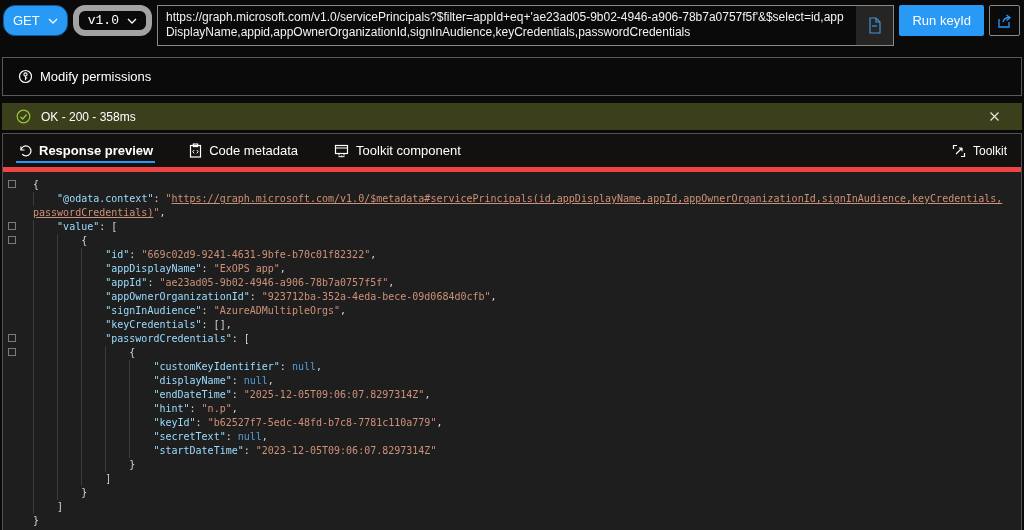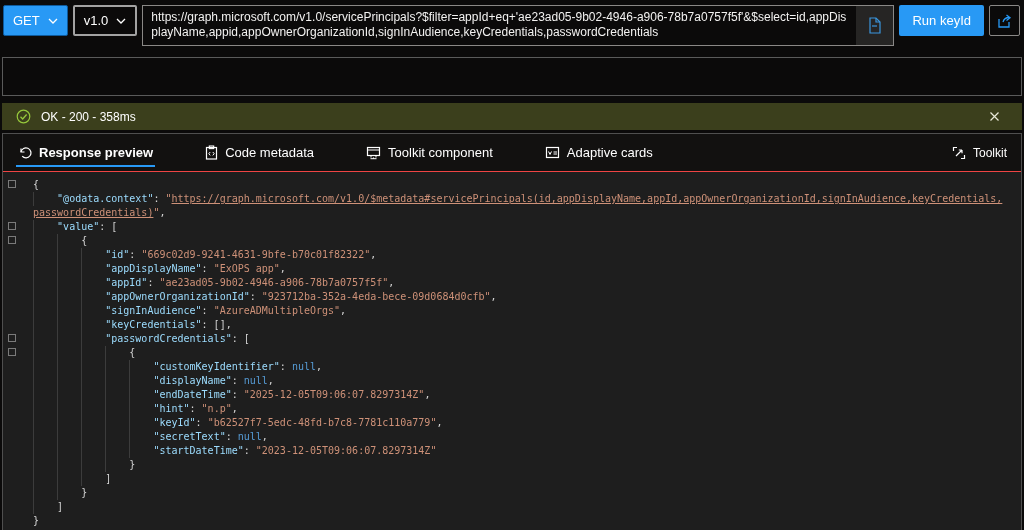--- a/index.html
+++ b/index.html
@@ -13,24 +13,24 @@
   body{
     background:#0b0a0a;
     font-family:"Liberation Sans", sans-serif;
     color:#f3f2f1;
     position:relative;
   }
   
   .query-row{display:flex;align-items:flex-start;gap:5px;padding:5px 4px 0 3px;}
   .select{
     height:31px;display:flex;align-items:center;gap:8px;
-    padding:0 9px;font-size:13px;cursor:pointer;border-radius:2px;
+    padding:0 9px;font-size:13px;cursor:pointer;border-radius:12px;
   }
   .select-method{background:var(--accent);border:1px solid #0e5a9c;color:#fff;min-width:58px;}
-  .select-version{background:#0b0a0a;border:2px solid #a3a3a3;color:#fff;min-width:43px;}
+  .select-version{background:#0b0a0a;border:6px solid #a3a3a3;color:#fff;min-width:43px;font-family:Liberation Mono, monospace;}
   .chev{width:10px;height:6px;display:inline-block;}
   .url-box{
     flex:1;display:flex;align-items:stretch;
     border:1px solid #8a8886;background:#0b0a0a;height:41px;overflow:hidden;
   }
   .url-text{
     flex:1;padding:4px 8px;font-size:12px;line-height:15px;color:#f3f2f1;
     word-break:break-all;overflow:hidden;outline:none;
   }
   .url-doc-cell{
@@ -65,22 +65,22 @@
     display:flex;align-items:center;padding:0 14px;gap:10px;font-size:12px;color:#ffffff;
   }
   .status-close{margin-left:auto;background:none;border:none;cursor:pointer;display:flex;align-items:center;padding:2px 8px;}
   
   .response-panel{
     position:absolute;left:2px;right:2px;top:133px;bottom:0;
     border:1px solid #4f4f4f;border-bottom:none;background:var(--editor-bg);
     display:flex;flex-direction:column;
   }
   .response-toolbar{
-    height:38px;background:#121110;border-bottom:1px solid #ef4444;
-    display:flex;align-items:stretch;padding-left:13px;gap:48px;flex:none;
+    height:38px;background:#121110;border-bottom:5px solid #ef4444;
+    display:flex;align-items:stretch;padding-left:13px;gap:32px;flex:none;
   }
   .expand-btn{
     margin-left:auto;display:flex;align-items:center;gap:7px;font-size:12px;color:#fff;
     background:none;border:none;cursor:pointer;padding:0 14px;font-family:"Liberation Sans",sans-serif;
   }
   
   .editor{flex:1;background:var(--editor-bg);padding-top:6px;overflow:hidden;position:relative;}
   .code-line{
     position:relative;height:14px;line-height:14px;padding-left:30px;white-space:pre;
     font-family:"DejaVu Sans Mono", monospace;font-size:10px;
@@ -135,20 +135,30 @@
       <svg width="16" height="16" viewBox="0 0 16 16">
         <path d="M2 6 v8 h10 v-5" fill="none" stroke="#2899f5" stroke-width="1.3"></path>
         <path d="M6 9 C7 5.5 9.5 4.5 12 4.5" fill="none" stroke="#2899f5" stroke-width="1.3"></path>
         <path d="M9.5 2 L13 4.7 L9.5 7.4" fill="none" stroke="#2899f5" stroke-width="1.3"></path>
       </svg>
     </span>
   </button>
 </div>
 
 <div class="request-tabs">
+  <div class="tab">
+    <span class="ticon">
+      <svg width="15" height="15" viewBox="0 0 15 15">
+        <circle cx="7.5" cy="7.5" r="6" fill="none" stroke="#fff" stroke-width="1.2"></circle>
+        <circle cx="7.5" cy="5.5" r="1.6" fill="none" stroke="#fff" stroke-width="1.1"></circle>
+        <path d="M7.5 7.2 v4 M7.5 9 h1.8" stroke="#fff" stroke-width="1.1"></path>
+      </svg>
+    </span>
+    <span>Modify permissions</span>
+  </div>
 </div>
 
 <div class="status-bar">
   <span>
     <svg width="15" height="15" viewBox="0 0 15 15">
       <circle cx="7.5" cy="7.5" r="6.3" fill="none" stroke="#96c83c" stroke-width="1.2"></circle>
       <path d="M4.5 7.8 L6.7 10 L10.6 5.5" fill="none" stroke="#96c83c" stroke-width="1.3"></path>
     </svg>
   </span>
   <span>OK - 200 - 358ms</span>
@@ -184,30 +194,20 @@
     </div>
     <div class="tab">
       <span class="ticon">
         <svg width="15" height="14" viewBox="0 0 15 14">
           <rect x="1.5" y="1.5" width="12" height="8" fill="none" stroke="#fff" stroke-width="1.2"></rect>
           <path d="M1.5 4 h12" stroke="#fff" stroke-width="1"></path>
           <path d="M5 9.5 v2 M10 9.5 v2 M7.5 11.5 v1.2 M4.5 12.7 h6" stroke="#fff" stroke-width="1"></path>
         </svg>
       </span>
       <span>Toolkit component</span>
-    </div>
-    <div class="tab">
-      <span class="ticon">
-        <svg width="15" height="13" viewBox="0 0 15 13">
-          <rect x="1.5" y="1.5" width="12" height="10" fill="none" stroke="#fff" stroke-width="1.2"></rect>
-          <path d="M3.5 5.5 L5 8.5 M5 8.5 L6.5 5.5 M4.1 7.3 h1.8" stroke="#fff" stroke-width="1"></path>
-          <path d="M8.5 6 h3.5 M8.5 8 h3.5" stroke="#fff" stroke-width="1"></path>
-        </svg>
-      </span>
-      <span>Adaptive cards</span>
     </div>
     <button class="expand-btn">
       <span>
         <svg width="14" height="14" viewBox="0 0 14 14">
           <path d="M1.5 5 V1.5 H5 M9 12.5 H12.5 V9" fill="none" stroke="#fff" stroke-width="1.2"></path>
           <path d="M4 10 L10 4 M10 4 H6.8 M10 4 V7.2" fill="none" stroke="#fff" stroke-width="1.2"></path>
         </svg>
       </span>
       <span>Toolkit</span>
     </button>

